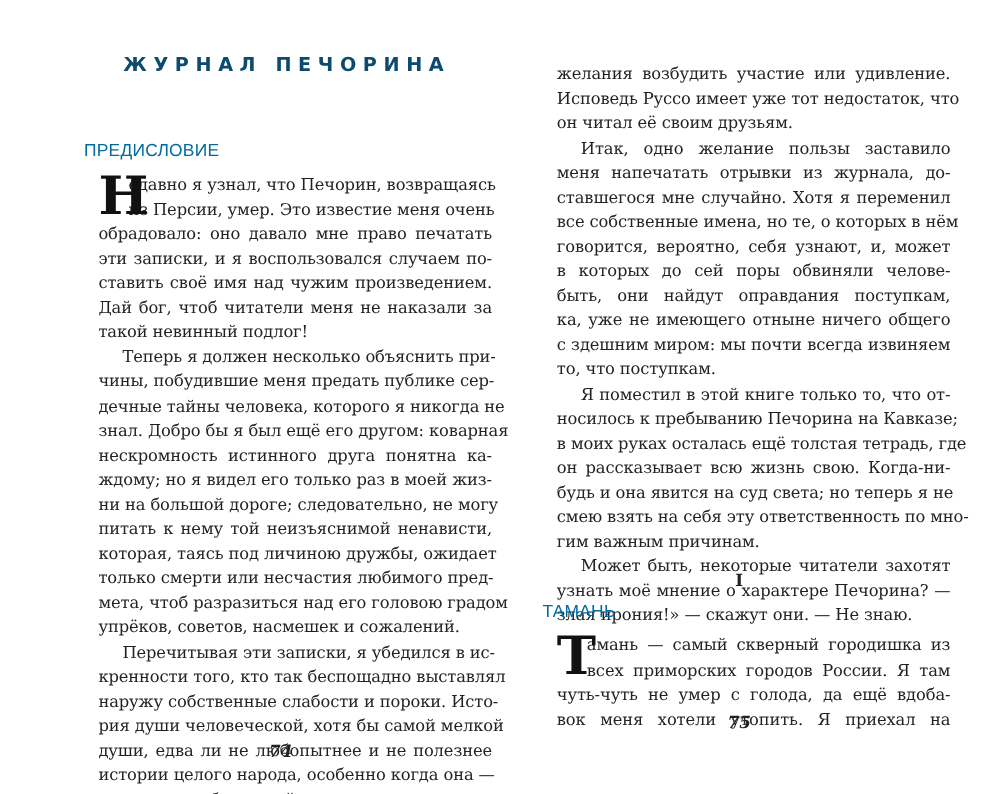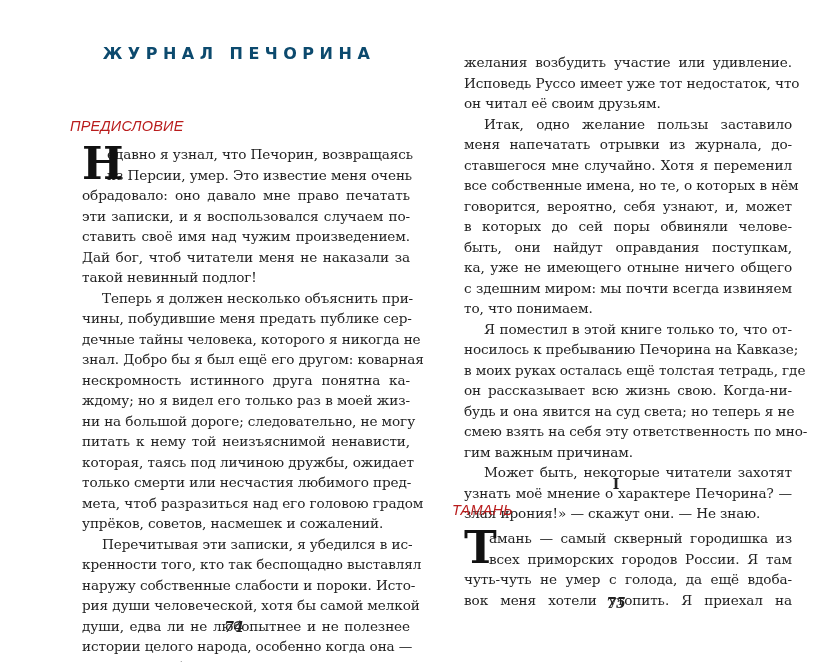--- a/index.html
+++ b/index.html
@@ -5,21 +5,21 @@
   html, body { margin: 0; padding: 0; background: #ffffff; }
   body { width: 820px; height: 662px; position: relative; overflow: hidden;
          font-family: "DejaVu Serif", "Liberation Serif", serif; color: #222; }
   .page { position: absolute; top: 0; width: 330px; }
   .page.left { left: 70px; }
   .page.right { left: 452px; }
   .title { position: absolute; top: 44px; left: 4px; width: 330px; text-align: center;
            font-family: "DejaVu Sans", sans-serif; font-weight: bold; font-size: 16px;
            letter-spacing: 5.5px; color: #0c4a6e; }
   .heading { position: absolute; font-family: "Liberation Sans", sans-serif; font-size: 14.5px;
-             color: #b91c1c; letter-spacing: 0.2px; font-style: italic; }
+             color: #0369a1; letter-spacing: 0.2px; }
   .block { position: absolute; left: 12px; width: 328px; }
   .line { height: 20.5px; line-height: 20.5px; font-size: 13.6px; white-space: nowrap;
           text-align: justify; text-align-last: justify; letter-spacing: -0.1px; }
   .line.last { text-align-last: left; }
   .line.indent { padding-left: 20px; box-sizing: border-box; }
   .line.drop { padding-left: 25px; box-sizing: border-box; }
   .dropcap { position: absolute; left: 0; font-family: "DejaVu Serif", serif; font-weight: bold;
              font-size: 44px; line-height: 40px; color: #111; }
   .pagenum { position: absolute; width: 328px; text-align: center; font-style: italic;
              font-weight: bold; font-size: 14px; color: #222; }
@@ -76,21 +76,21 @@
 
     <div class="line indent">Итак, одно желание пользы заставило</div>
     <div class="line">меня напечатать отрывки из журнала, до-</div>
     <div class="line">ставшегося мне случайно. Хотя я переменил</div>
     <div class="line">все собственные имена, но те, о которых в нём</div>
     <div class="line">говорится, вероятно, себя узнают, и, может</div>
     <div class="line">в которых до сей поры обвиняли челове-</div>
     <div class="line">быть, они найдут оправдания поступкам,</div>
     <div class="line">ка, уже не имеющего отныне ничего общего</div>
     <div class="line">с здешним миром: мы почти всегда извиняем</div>
-    <div class="line last">то, что понимаем.</div>
+    <div class="line last">то, что поступкам.</div>
 
     <div class="line indent">Я поместил в этой книге только то, что от-</div>
     <div class="line">носилось к пребыванию Печорина на Кавказе;</div>
     <div class="line">в моих руках осталась ещё толстая тетрадь, где</div>
     <div class="line">он рассказывает всю жизнь свою. Когда-ни-</div>
     <div class="line">будь и она явится на суд света; но теперь я не</div>
     <div class="line">смею взять на себя эту ответственность по мно-</div>
     <div class="line last">гим важным причинам.</div>
 
     <div class="line indent">Может быть, некоторые читатели захотят</div>

